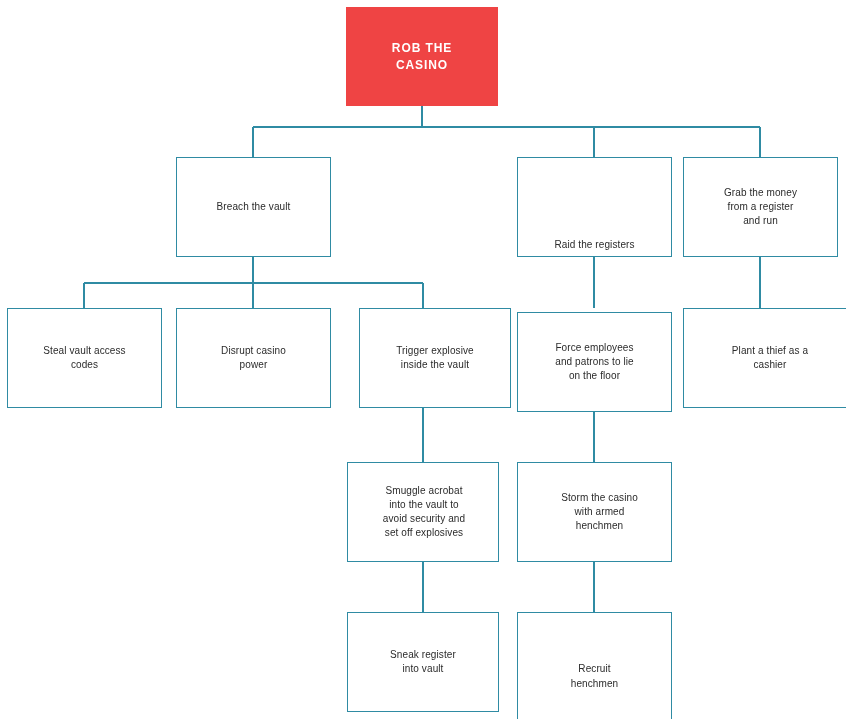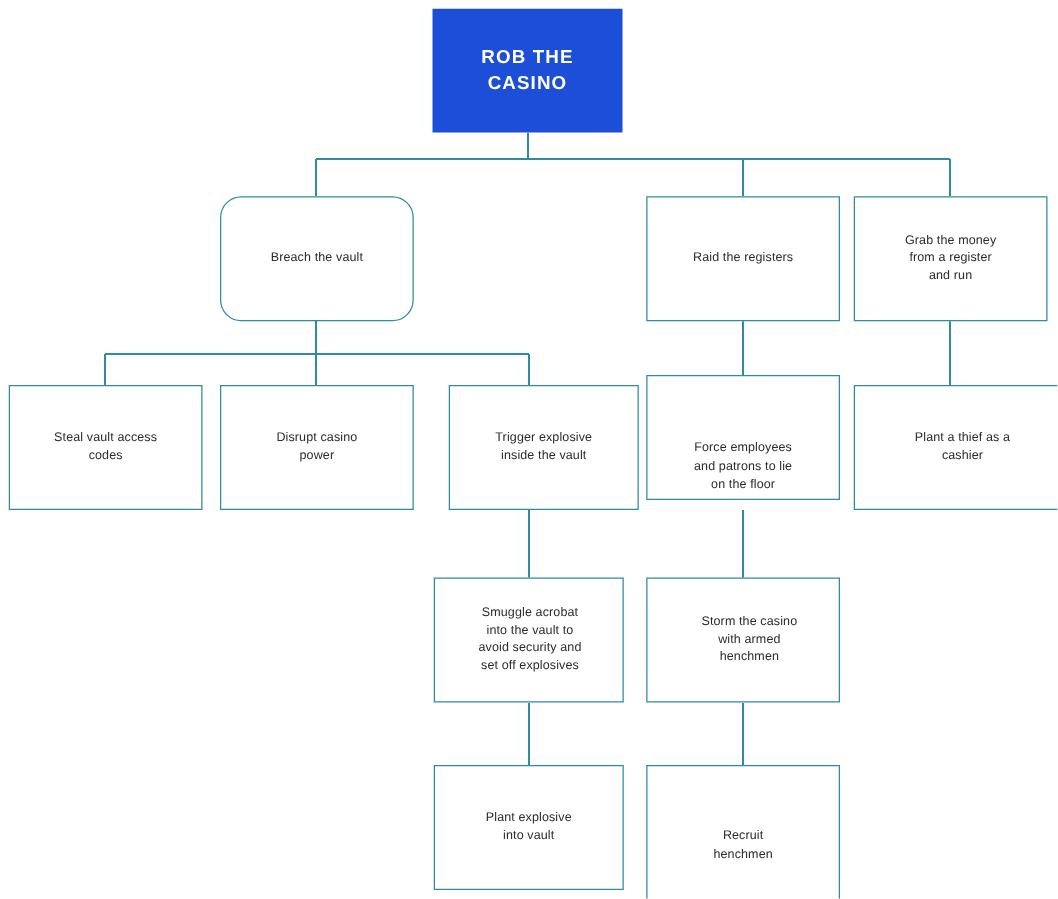--- a/index.html
+++ b/index.html
@@ -39,25 +39,25 @@
     font-size: 10px;
     line-height: 1.42;
     letter-spacing: 0.1px;
     padding: 4px 10px;
   }
   .node .label {
     display: block;
     white-space: pre-line;
   }
   .node.root {
-    background: #1d4ed8;
+    background: #ef4444;
     border: none;
     color: #ffffff;
     font-weight: bold;
-    font-size: 15px;
+    font-size: 12px;
     line-height: 1.35;
     letter-spacing: 0.9px;
   }
 </style>
 </head>
 <body>
 
 <div id="canvas">
   <svg class="edges" width="846" height="719" viewBox="0 0 846 719" id="edge-svg">
       <line x1="422" y1="106" x2="422" y2="127" stroke="#2f8ba3" stroke-width="1.6" shape-rendering="crispEdges"></line>
@@ -75,65 +75,65 @@
       <line x1="423" y1="408" x2="423" y2="462" stroke="#2f8ba3" stroke-width="1.6" shape-rendering="crispEdges"></line>
       <line x1="594" y1="408" x2="594" y2="462" stroke="#2f8ba3" stroke-width="1.6" shape-rendering="crispEdges"></line>
       <line x1="423" y1="562" x2="423" y2="612" stroke="#2f8ba3" stroke-width="1.6" shape-rendering="crispEdges"></line>
       <line x1="594" y1="562" x2="594" y2="612" stroke="#2f8ba3" stroke-width="1.6" shape-rendering="crispEdges"></line>
     </svg>
   <div id="node-layer">
       <div class="node root" style="left: 346px; top: 7px; width: 152px; height: 99px;">
         <span class="label">ROB THE
 CASINO</span>
       </div>
-      <div class="node" style="left: 176px; top: 157px; width: 155px; height: 100px; border-radius: 17px;">
+      <div class="node" style="left: 176px; top: 157px; width: 155px; height: 100px;">
         <span class="label">Breach the vault</span>
       </div>
-      <div class="node" style="left: 517px; top: 157px; width: 155px; height: 100px;">
+      <div class="node" style="left: 517px; top: 157px; width: 155px; height: 100px; align-items: flex-end;">
         <span class="label">Raid the registers</span>
       </div>
       <div class="node" style="left: 683px; top: 157px; width: 155px; height: 100px;">
         <span class="label">Grab the money
 from a register
 and run</span>
       </div>
       <div class="node" style="left: 7px; top: 308px; width: 155px; height: 100px;">
         <span class="label">Steal vault access
 codes</span>
       </div>
       <div class="node" style="left: 176px; top: 308px; width: 155px; height: 100px;">
         <span class="label">Disrupt casino
 power</span>
       </div>
       <div class="node" style="left: 347px; top: 308px; width: 152px; height: 100px; margin-left: 12px;">
         <span class="label">Trigger explosive
 inside the vault</span>
       </div>
-      <div class="node" style="left: 517px; top: 300px; width: 155px; height: 100px; align-items: flex-end;">
+      <div class="node" style="left: 517px; top: 312px; width: 155px; height: 100px;">
         <span class="label">Force employees
 and patrons to lie
 on the floor</span>
       </div>
       <div class="node" style="left: 683px; top: 308px; width: 174px; height: 100px;">
         <span class="label">Plant a thief as a
 cashier</span>
       </div>
       <div class="node" style="left: 347px; top: 462px; width: 152px; height: 100px; padding-left: 12px;">
         <span class="label">Smuggle acrobat
 into the vault to
 avoid security and
 set off explosives</span>
       </div>
       <div class="node" style="left: 517px; top: 462px; width: 155px; height: 100px; padding-left: 20px;">
         <span class="label">Storm the casino
 with armed
 henchmen</span>
       </div>
       <div class="node" style="left: 347px; top: 612px; width: 152px; height: 100px;">
-        <span class="label">Plant explosive
+        <span class="label">Sneak register
 into vault</span>
       </div>
       <div class="node" style="left: 517px; top: 612px; width: 155px; height: 129px;">
         <span class="label">Recruit
 henchmen</span>
       </div>
     </div>
 </div>
 
 </body></html>

